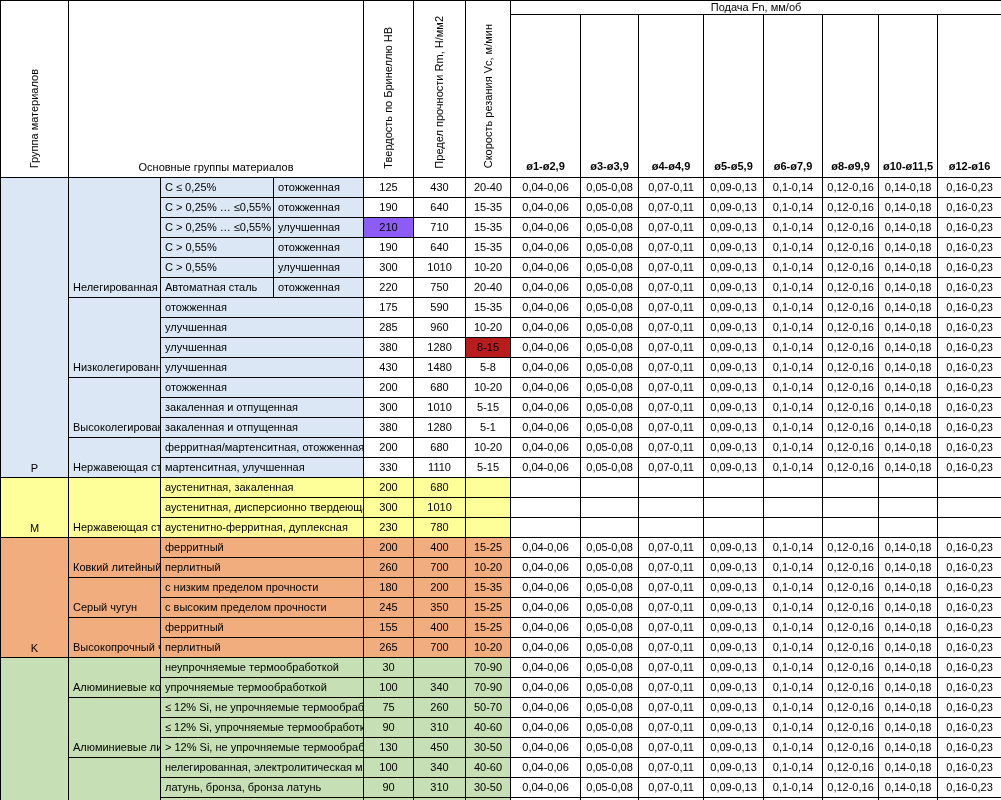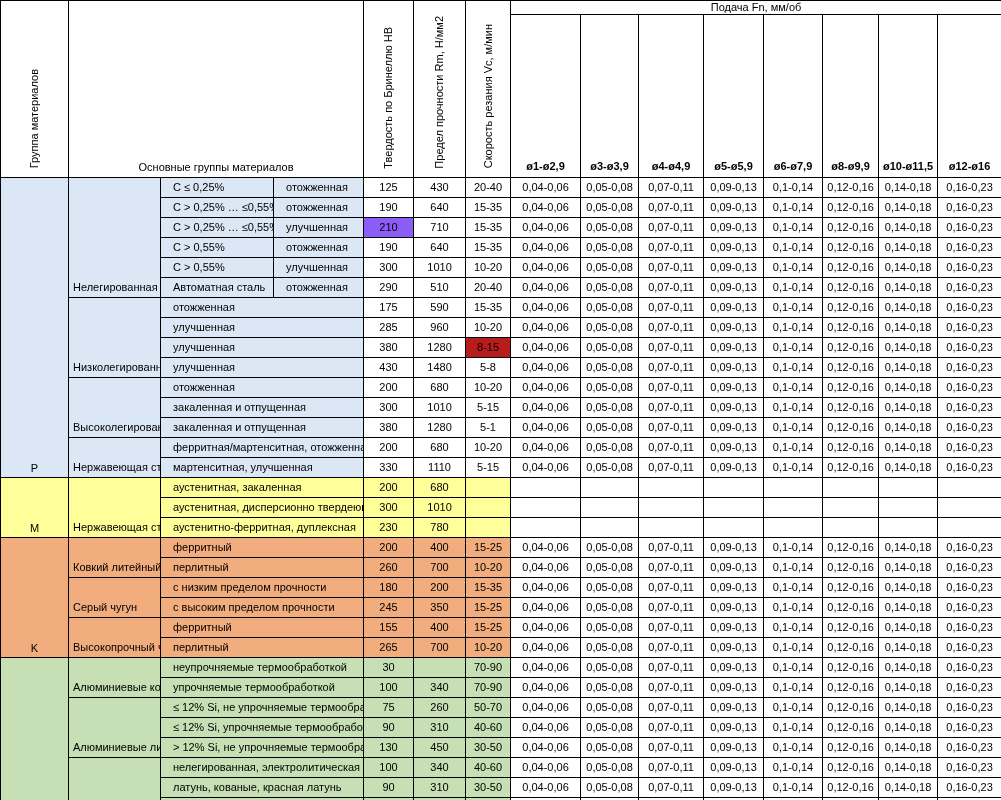--- a/index.html
+++ b/index.html
@@ -34,21 +34,21 @@
     display: inline-block;
     writing-mode: vertical-rl;
     transform: rotate(180deg);
     margin-bottom: 6px;
     white-space: nowrap;
   }
   .main-h { vertical-align: bottom; text-align: center; padding-bottom: 3px; background: #fff; }
   
   .col-a  { text-align: center; vertical-align: bottom; padding-bottom: 2px; }
   .col-b  { text-align: left; vertical-align: bottom; padding: 0 0 3px 4px; }
-  .col-c, .col-d, .col-cd { text-align: left; padding-left: 12px; }
+  .col-c, .col-d, .col-cd { text-align: left; padding-left: 4px; }
   .num  { text-align: center; }
   .feed { text-align: center; background: #fff; }
 </style>
 </head>
 <body>
 
 <table>
   <colgroup>
     <col style="width:68px">
       <col style="width:92px">
@@ -160,22 +160,22 @@
         <td class="feed">0,07-0,11</td>
         <td class="feed">0,09-0,13</td>
         <td class="feed">0,1-0,14</td>
         <td class="feed">0,12-0,16</td>
         <td class="feed">0,14-0,18</td>
         <td class="feed">0,16-0,23</td>
       </tr>
       <tr>
         <td class="col-c" style="background: rgb(219, 231, 244);">Автоматная сталь</td>
         <td class="col-d" style="background: rgb(219, 231, 244);">отожженная</td>
-        <td class="num" style="background: rgb(255, 255, 255);">290</td>
-        <td class="num" style="background: rgb(255, 255, 255);">510</td>
+        <td class="num" style="background: rgb(255, 255, 255);">220</td>
+        <td class="num" style="background: rgb(255, 255, 255);">750</td>
         <td class="num" style="background: rgb(255, 255, 255);">20-40</td>
         <td class="feed">0,04-0,06</td>
         <td class="feed">0,05-0,08</td>
         <td class="feed">0,07-0,11</td>
         <td class="feed">0,09-0,13</td>
         <td class="feed">0,1-0,14</td>
         <td class="feed">0,12-0,16</td>
         <td class="feed">0,14-0,18</td>
         <td class="feed">0,16-0,23</td>
       </tr>
@@ -522,21 +522,21 @@
         <td class="feed">0,04-0,06</td>
         <td class="feed">0,05-0,08</td>
         <td class="feed">0,07-0,11</td>
         <td class="feed">0,09-0,13</td>
         <td class="feed">0,1-0,14</td>
         <td class="feed">0,12-0,16</td>
         <td class="feed">0,14-0,18</td>
         <td class="feed">0,16-0,23</td>
       </tr>
       <tr>
-        <td class="col-cd" colspan="2" style="background: rgb(198, 223, 180);">латунь, кованые, красная латунь</td>
+        <td class="col-cd" colspan="2" style="background: rgb(198, 223, 180);">латунь, бронза, бронза латунь</td>
         <td class="num" style="background: rgb(198, 223, 180);">90</td>
         <td class="num" style="background: rgb(198, 223, 180);">310</td>
         <td class="num" style="background: rgb(198, 223, 180);">30-50</td>
         <td class="feed">0,04-0,06</td>
         <td class="feed">0,05-0,08</td>
         <td class="feed">0,07-0,11</td>
         <td class="feed">0,09-0,13</td>
         <td class="feed">0,1-0,14</td>
         <td class="feed">0,12-0,16</td>
         <td class="feed">0,14-0,18</td>

